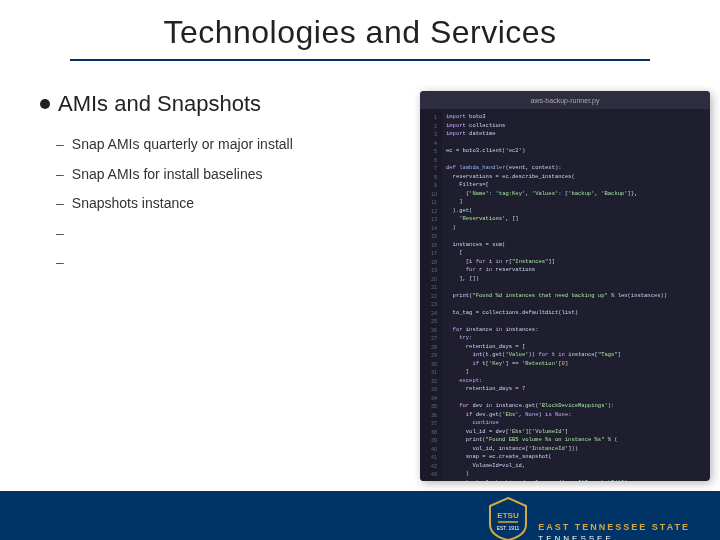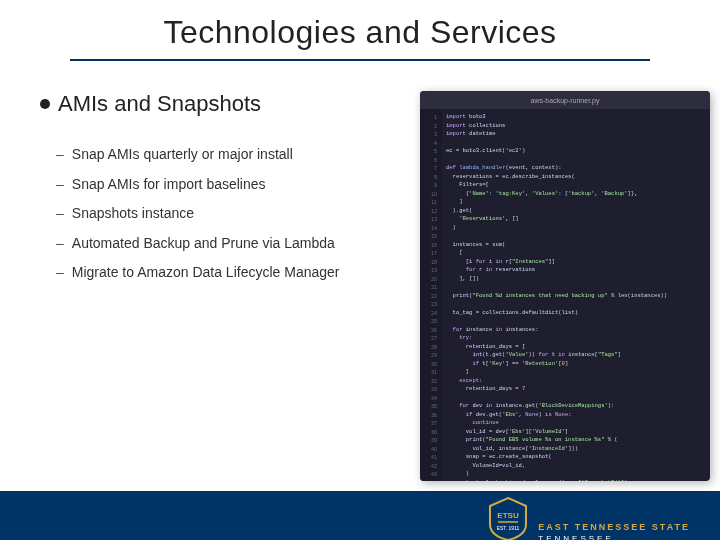--- a/index.html
+++ b/index.html
@@ -47,21 +47,21 @@
       flex: 1;
       padding: 20px 30px 10px 40px;
       gap: 20px;
     }
 
     
     .left-content {
       flex: 0 0 360px;
       display: flex;
       flex-direction: column;
-      gap: 10px;
+      gap: 0;
     }
 
     .section-heading {
       font-size: 22px;
       font-weight: 400;
       color: #222;
       margin-bottom: 18px;
       display: flex;
       align-items: center;
       gap: 8px;
@@ -239,33 +239,31 @@
         </span>
       </div>
 
       <ul class="list-items">
         <li>
           <span class="dash">–</span>
           <span>Snap AMIs quarterly or major install</span>
         </li>
         <li>
           <span class="dash">–</span>
-          <span>Snap AMIs for import baselines</span>
+          <span>Snap AMIs for install baselines</span>
         </li>
         <li>
           <span class="dash">–</span>
           <span>Snapshots instance</span>
         </li>
         <li>
           <span class="dash">–</span>
-          <span>Automated Backup and Prune via Lambda</span>
-        </li>
-        <li>
-          <span class="dash">–</span>
-          <span>Migrate to Amazon Data Lifecycle Manager</span>
+        </li>
+        <li>
+          <span class="dash">–</span>
         </li>
       </ul>
 
     </div>
 
     <div class="right-content">
       <div class="code-window">
         <div class="code-titlebar">
           <span class="code-titlebar-text">aws-backup-runner.py</span>
         </div>

